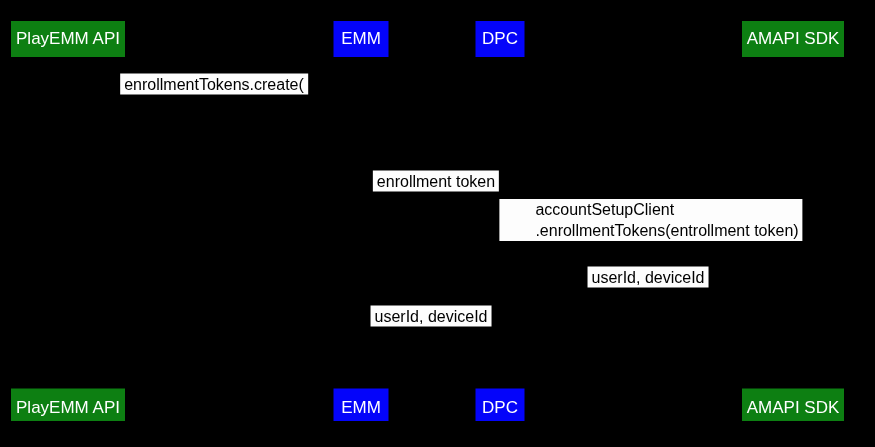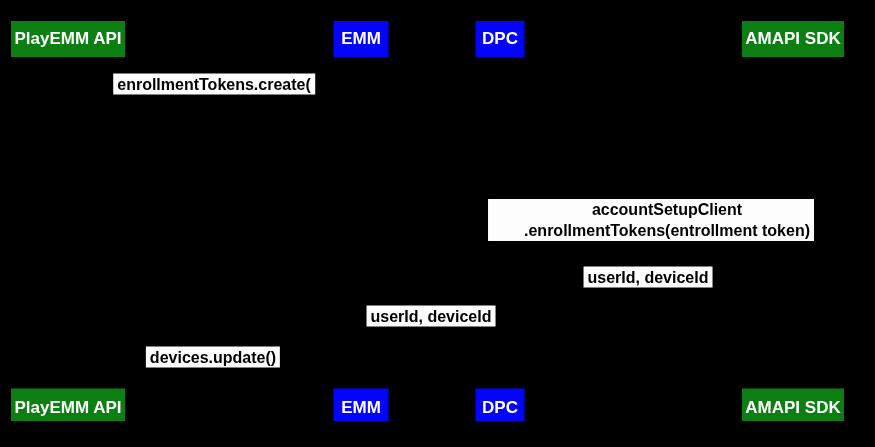--- a/index.html
+++ b/index.html
@@ -12,42 +12,41 @@
   }
   * { margin: 0; padding: 0; box-sizing: border-box; }
   html, body { background: var(--background); }
   body { font-family: "Liberation Sans", sans-serif; }
   .stage {
     position: relative;
     width: 875px;
     height: 421px;
     background: var(--background);
     overflow: hidden;
-    font-weight: bold;
   }
   .actor {
     position: absolute;
     transform: translate(-50%, -50%);
     display: flex;
     align-items: center;
     justify-content: center;
     color: var(--actor-text);
     font-size: 17px;
     white-space: nowrap;
   }
   .actor.green { background: var(--actor-green); }
   .actor.blue  { background: var(--actor-blue); }
   .msg {
     position: absolute;
     transform: translate(-50%, -50%);
     background: var(--message-bg);
     color: var(--message-text);
     font-size: 16px;
     line-height: 21px;
-    text-align: center;
+    text-align: left;
     white-space: nowrap;
     padding: 0 4px;
   }
 </style>
 </head>
 <body>
 
 <div class="stage">
 
   <div class="actor green" style="left:68px; top:39px; width:114px; height:36px;">
@@ -61,37 +60,37 @@
   </div>
   <div class="actor green" style="left:793px; top:39px; width:102px; height:36px;">
     <span>AMAPI SDK</span>
   </div>
 
   <div class="msg" style="left:214px; top:84px;">
     <div>enrollmentTokens.create(</div>
   </div>
 
 
+  <div class="msg" style="left:436px; top:181px;">
+    <div>enrollment token</div>
+  </div>
 
   <div class="msg" style="left:651px; top:220px;padding-left:36px;">
     <div>accountSetupClient</div>
     <div>.enrollmentTokens(entrollment token)</div>
   </div>
 
   <div class="msg" style="left:648px; top:277px;">
     <div>userId, deviceId</div>
   </div>
 
   <div class="msg" style="left:431px; top:316px;">
     <div>userId, deviceId</div>
   </div>
 
-  <div class="msg" style="left:213px; top:357px;">
-    <div>devices.update()</div>
-  </div>
 
   <div class="actor green" style="left:68px; top:407px; width:114px; height:37px;">
     <span>PlayEMM API</span>
   </div>
   <div class="actor blue" style="left:361px; top:407px; width:55px; height:37px;">
     <span>EMM</span>
   </div>
   <div class="actor blue" style="left:500px; top:407px; width:49px; height:37px;">
     <span>DPC</span>
   </div>

